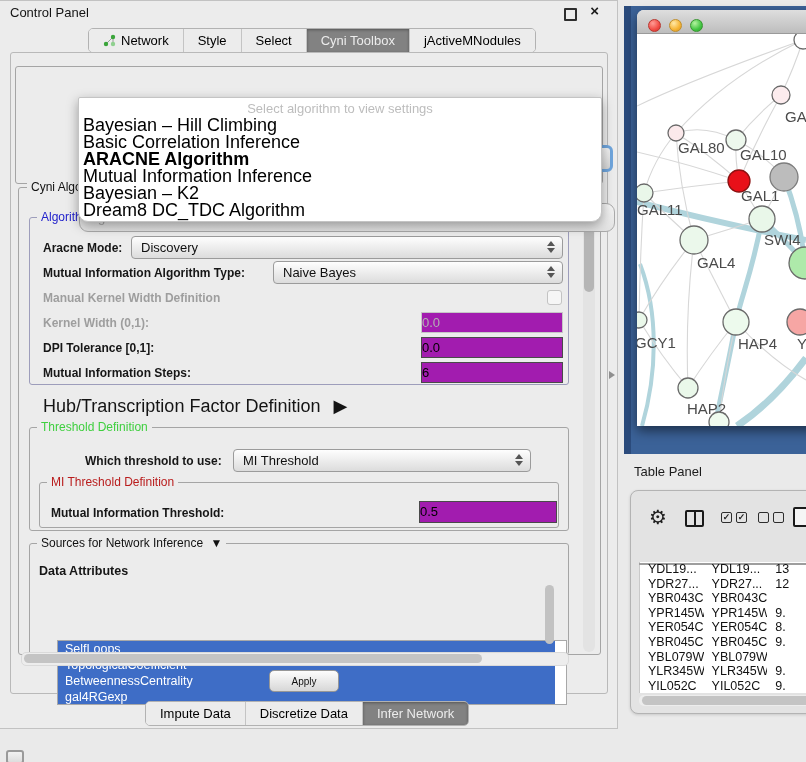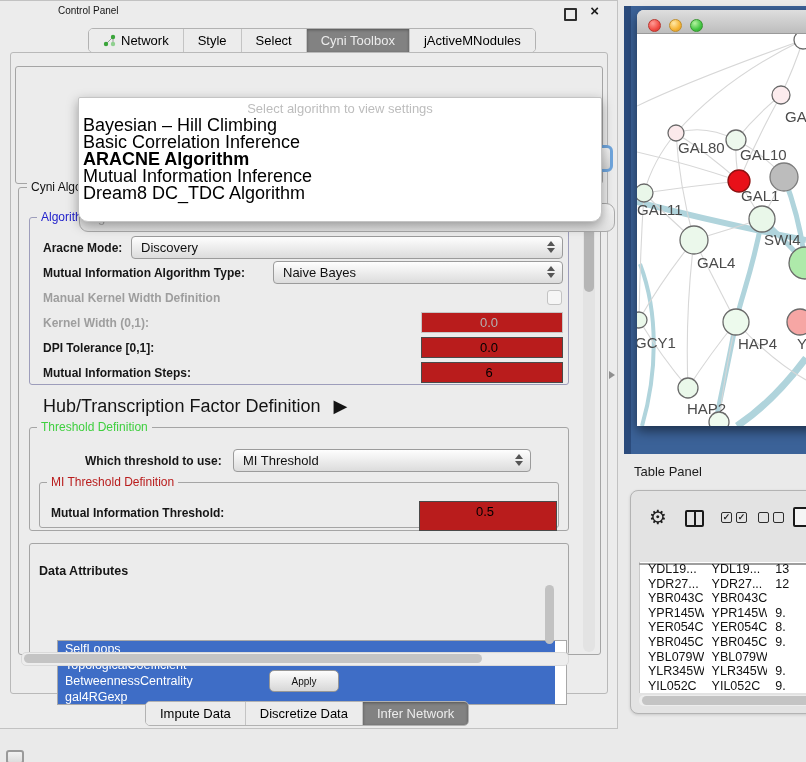--- a/index.html
+++ b/index.html
@@ -2,21 +2,21 @@
 <html><head>
 <meta charset="utf-8">
 <style>
   html,body{margin:0;padding:0;background:#eaeaea;}
   #screen{position:relative;width:806px;height:762px;background:#eaeaea;overflow:hidden;
           font-family:"Liberation Sans",sans-serif;color:#111;}
 
   
   .cpanel{position:absolute;left:0;top:8;width:618px;height:729px;background:#ececec;
           border:1px solid #c2c2c2;border-left:none;box-sizing:border-box;}
-  .cp-title{position:absolute;left:10px;top:4px;font-size:10px;color:#141414;margin-left:48px;}
+  .cp-title{position:absolute;left:10px;top:4px;font-size:13px;color:#141414;}
   .float-ico{position:absolute;right:40px;top:7px;width:9px;height:9px;border:2px solid #2e2e2e;border-radius:1px;}
   .close-ico{position:absolute;right:18px;top:1px;font-size:15px;font-weight:bold;color:#1b1b1b;}
 
   
   .tabstrip{position:absolute;display:flex;height:23px;border:1px solid #b2b2b2;border-radius:5px;
             background:#ececec;overflow:hidden;}
   .tab{display:flex;align-items:center;justify-content:center;font-size:13px;color:#000;
        border-right:1px solid #c4c4c4;padding:0 14px;white-space:nowrap;background:#ececec;}
   .tab:last-child{border-right:none;}
   .tab.sel{background:#828282;color:#ececec;box-shadow:inset 0 1px 3px rgba(0,0,0,.35);}
@@ -32,22 +32,22 @@
   
   .lbl{position:absolute;font-size:12px;font-weight:bold;color:#161616;white-space:nowrap;}
   .lbl.dis{color:#9e9e9e;}
   .combo{position:absolute;height:23px;border:1px solid #9b9b9b;border-radius:4px;box-sizing:border-box;
          background:linear-gradient(#fefefe,#dcdcdc);}
   .combo-text{position:absolute;left:9px;top:3px;font-size:13px;color:#101010;}
   .combo-spin{position:absolute;right:5px;top:4px;width:10px;}
   .combo-spin i{display:block;width:0;height:0;border-left:4px solid transparent;border-right:4px solid transparent;}
   .combo-spin .up{border-bottom:5px solid #555;margin-bottom:2px;}
   .combo-spin .dn{border-top:5px solid #555;}
-  .tfield{position:absolute;height:21px;background:#b91c1c;border:1px solid #4a4a4a;box-sizing:border-box;
-          font-size:13px;text-align:center;padding:2px 6px 0 0;color:#000;}
+  .tfield{position:absolute;height:21px;background:#a21caf;border:1px solid #4a4a4a;box-sizing:border-box;
+          font-size:13px;text-align:left;padding:2px 6px 0 0;color:#000;}
   .tfield.dis{border:1px solid #c6c6c6;color:#b3b3b3;}
   .checkbox{position:absolute;width:15px;height:15px;border:1px solid #c3c3c3;border-radius:3px;
             background:#f6f6f6;box-sizing:border-box;}
   .scroll-v-track{position:absolute;background:#e3e3e3;border-radius:6px;}
   .scroll-thumb{position:absolute;background:#b5b5b5;border-radius:5px;}
   .hub-row{position:absolute;font-size:18px;color:#141414;white-space:nowrap;}
   .tri{color:#141414;}
 
   
   .dropdown{position:absolute;left:55px;top:44px;width:522px;height:123px;background:#fff;
@@ -160,20 +160,21 @@
         <span>galFiltered.sif default node</span>
       </div>
 
       <div class="dropdown">
         <div class="dd-placeholder">Select algorithm to view settings</div>
         <div class="dd-items" id="dd-items">
             <div class="dd-item">Bayesian – Hill Climbing</div>
             <div class="dd-item">Basic Correlation Inference</div>
             <div class="dd-item bold">ARACNE Algorithm</div>
             <div class="dd-item">Mutual Information Inference</div>
+            <div class="dd-item">Bayesian – K2</div>
             <div class="dd-item">Dream8 DC_TDC Algorithm</div>
           </div>
       </div>
 
       <div class="group" style="left:7px;top:134px;width:583px;height:468px;"></div>
       <span class="group-title" style="left:16px;top:127px;color:#111;">Cyni Algorithm Settings</span>
 
       <div class="scroll-v-track" style="left:572px;top:137px;width:12px;height:462px;">
         <div class="scroll-thumb" style="left:1px;top:2px;width:10px;height:100px;"></div>
       </div>
@@ -225,23 +226,27 @@
         <span class="combo-spin">
             <i class="up"></i>
             <i class="dn"></i>
           </span>
       </div>
 
       <div class="group" style="left:28px;top:429px;width:520px;height:46px;"></div>
       <span class="group-title" style="left:36px;top:422px;color:#b91c1c;">MI Threshold Definition</span>
 
       <span class="lbl" style="left:40px;top:453px;">Mutual Information Threshold:</span>
-      <div class="tfield" style="left:408px;top:448px;width:138px;height:30px;">0.5</div>
+      <div class="tfield" style="left:408px;top:448px;width:138px;height:22px;">0.5</div>
 
       <div class="group" style="left:18px;top:490px;width:540px;height:112px;"></div>
+      <div class="group-title" style="left:26px;top:483px;color:#111;">
+        <span>Sources for Network Inference</span>
+        <span style="margin-left:4px;">▼</span>
+      </div>
       <span class="lbl" style="left:28px;top:511px;font-size:12.5px;">Data Attributes</span>
 
       <div class="attr-list" id="attr-list">
           <div class="attr-item">SelfLoops</div>
           <div class="attr-item">TopologicalCoefficient</div>
           <div class="attr-item">BetweennessCentrality</div>
           <div class="attr-item">gal4RGexp</div>
         </div>
       <div class="scroll-thumb" style="left:534px;top:532px;width:9px;height:59px;background:#c2c2c2;"></div>
 

